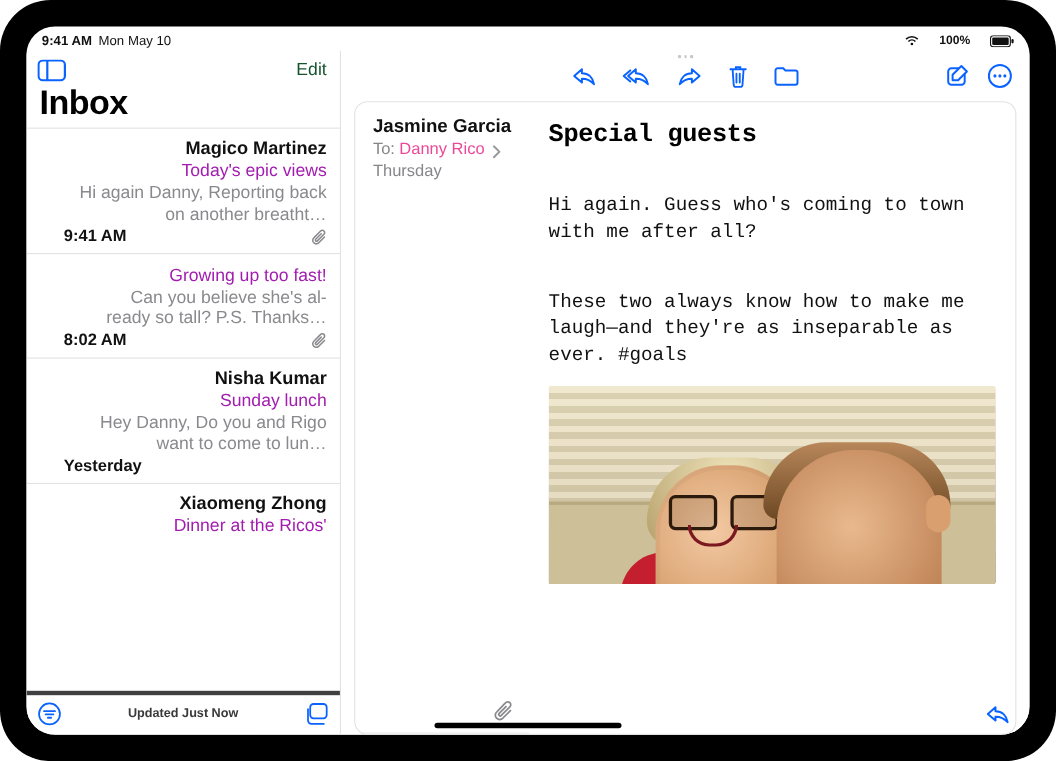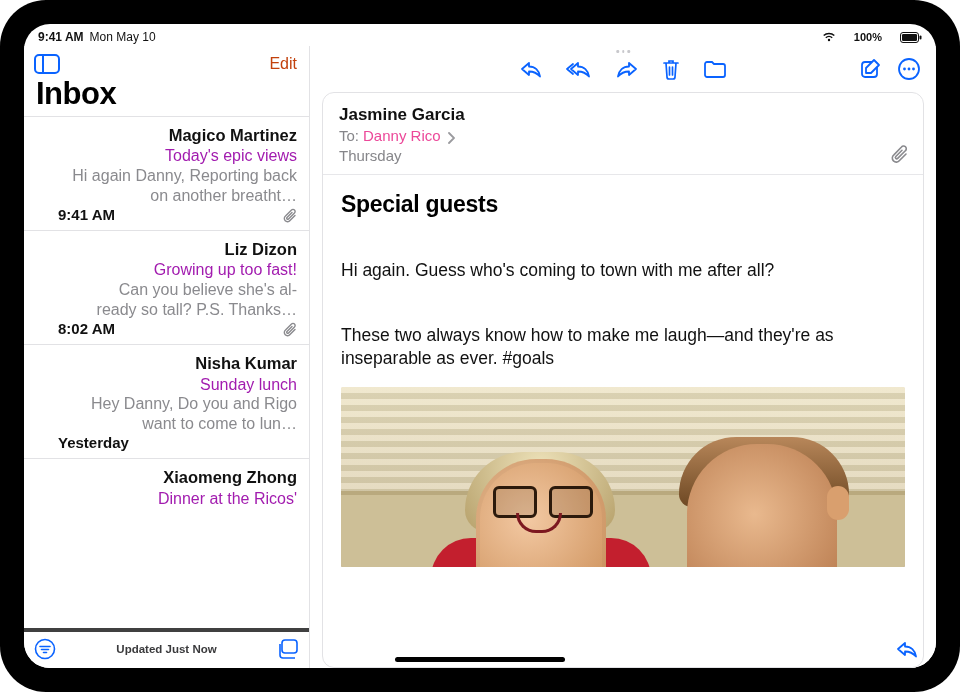--- a/index.html
+++ b/index.html
@@ -34,21 +34,21 @@
     .signal, .wifi, .batt { display:inline-flex; align-items:center; }
     .home-ind { position:absolute; bottom:6px; left:50%; transform:translateX(-50%); width:170px; height:5px; background:#000; border-radius:3px; }
 
     
     .content { flex:1; display:flex; overflow:hidden; }
 
     
     .sidebar { width: 286px; border-right: 1px solid #e2e2e5; display:flex; flex-direction:column; position:relative; background:#fff; }
     .sb-top { display:flex; align-items:center; justify-content:space-between; padding: 8px 12px 2px 10px; }
     .icon-btn { color:#0a63ff; cursor:pointer; display:inline-flex; align-items:center; justify-content:center; }
-    .link { color:#c2410c; font-size:16px; font-weight:400; cursor:pointer; }
+    .link { color:#14532d; font-size:16px; font-weight:400; cursor:pointer; }
     .sb-title { font-size: 31px; font-weight: 800; padding: 0 12px 4px 12px; letter-spacing:-0.5px; }
 
     .list { flex:1; overflow:hidden; border-top:1px solid #e2e2e5; }
     .item { padding: 9px 12px 7px 34px; border-bottom:1px solid #e2e2e5; position:relative; cursor:pointer;text-align:right; }
     .item .sender { font-size:16.5px; font-weight:700; color:#111; line-height:1.18; }
     .item .subject { font-size:16px; font-weight:500; color:#a21caf; line-height:1.22; margin-top:1px; }
     .item .preview { font-size:16px; color:#8a8a8e; line-height:1.22; max-height:2.44em; overflow:hidden; }
     .item .meta { display:flex; align-items:center; justify-content:space-between; margin-top:1px; }
     .item .time { font-size:15px; font-weight:600; color:#111; }
     .clip { color:#8a8a8e; }
@@ -58,30 +58,30 @@
 
     
     .pane { flex:1; display:flex; flex-direction:column; position:relative; background:#fff; }
     .grab { position:absolute; top:4px; left:50%; transform:translateX(-50%); color:#c8c8cc; display:flex; gap:3px; }
     .grab span { width:2.5px; height:2.5px; border-radius:50%; background:#c8c8cc; display:inline-block; }
     .grab-row { display:flex; gap:3px; }
 
     .toolbar { display:flex; align-items:center; justify-content:center; gap:22px; padding: 12px 14px 6px 14px; position:relative; }
     .toolbar .right-group { position:absolute; right:16px; top:12px; display:flex; gap:16px; }
 
-    .msg { margin: 6px 12px 0 12px; border:1px solid #e2e2e5; border-radius:12px; background:#fff; flex:1; overflow:hidden; display:flex; flex-direction:column; }
+    .msg { margin: 6px 12px 0 12px; border:1px solid #e2e2e5; border-radius:12px; background:#fff; flex:1; overflow:hidden; display:flex; flex-direction:row; }
     .msg-head { padding: 12px 16px 10px 16px; border-bottom:1px solid #e7e7ea; position:relative; }
     .msg-from { font-size:17px; font-weight:800; color:#111; }
     .msg-to-row { display:flex; gap:4px; align-items:flex-end; color:#86868a; font-size:15px; margin-top:2px; }
     .msg-to-row .to-name { color:#ec4899; }
     .chev { color:#86868a; margin-left:2px; }
     .msg-date { color:#86868a; font-size:15px; margin-top:3px; }
     .msg-head .clip-big { position:absolute; right:14px; bottom:10px; color:#86868a; }
 
-    .msg-body { padding: 16px 18px 0 18px; overflow:hidden; flex:1; }
+    .msg-body { padding: 16px 18px 0 18px; overflow:hidden; flex:1;font-family:Liberation Mono, monospace; }
     .msg-subject { font-size:23px; font-weight:800; letter-spacing:-0.3px; margin-bottom:16px; }
     .msg-text { font-size:17.5px; color:#111; line-height:1.35; }
     .msg-text p { margin-bottom:16px;margin-top:41px; }
 
     .photo { margin: 6px 0 0 0; width:100%; height:180px; border-radius:2px; overflow:hidden; position:relative; background:linear-gradient(#e7dfc9, #6b4a2f); }
     .blinds { position:absolute; inset:0; background: repeating-linear-gradient(#f2ead0 0 6px, #d8cfae 6px 12px); opacity:0.85; }
     .sill { position:absolute; left:0; right:0; top:58%; height:10px; background:#b9a97e; }
     .wall { position:absolute; left:0; top:60%; right:0; bottom:0; background:#cdbf97; }
     .head1 { position:absolute; left:24%; top:40%; width:130px; height:170px; border-radius:60px 60px 50px 50px; background: radial-gradient(circle at 40% 35%, #f3c9a3, #d19763 70%); box-shadow: 0 0 0 4px rgba(0,0,0,0.03) inset; }
     .hair1 { position:absolute; left:22%; top:36%; width:150px; height:80px; border-radius:80px 80px 30px 30px; background: radial-gradient(circle at 50% 20%, #eee3bb, #b6a06a); }
@@ -150,21 +150,20 @@
               <span class="time">9:41 AM</span>
               <span class="clip">
                 <svg width="14" height="16" viewBox="0 0 14 16">
                     <path d="M12 8.5l-5 5a3.2 3.2 0 11-4.5-4.5l6-6a2.1 2.1 0 113 3l-6 6a1 1 0 11-1.5-1.5l5-5" fill="none" stroke="#8a8a8e" stroke-width="1.4" stroke-linecap="round"></path>
                   </svg>
               </span>
             </div>
           </div>
 
           <div class="item">
-            <div class="sender">Liz Dizon</div>
             <div class="subject">Growing up too fast!</div>
             <div class="preview" style="white-space:pre-line;">Can you believe she's al-
 ready so tall? P.S. Thanks…</div>
             <div class="meta">
               <span class="time">8:02 AM</span>
               <span class="clip">
                 <svg width="14" height="16" viewBox="0 0 14 16">
                     <path d="M12 8.5l-5 5a3.2 3.2 0 11-4.5-4.5l6-6a2.1 2.1 0 113 3l-6 6a1 1 0 11-1.5-1.5l5-5" fill="none" stroke="#8a8a8e" stroke-width="1.4" stroke-linecap="round"></path>
                   </svg>
               </span>

